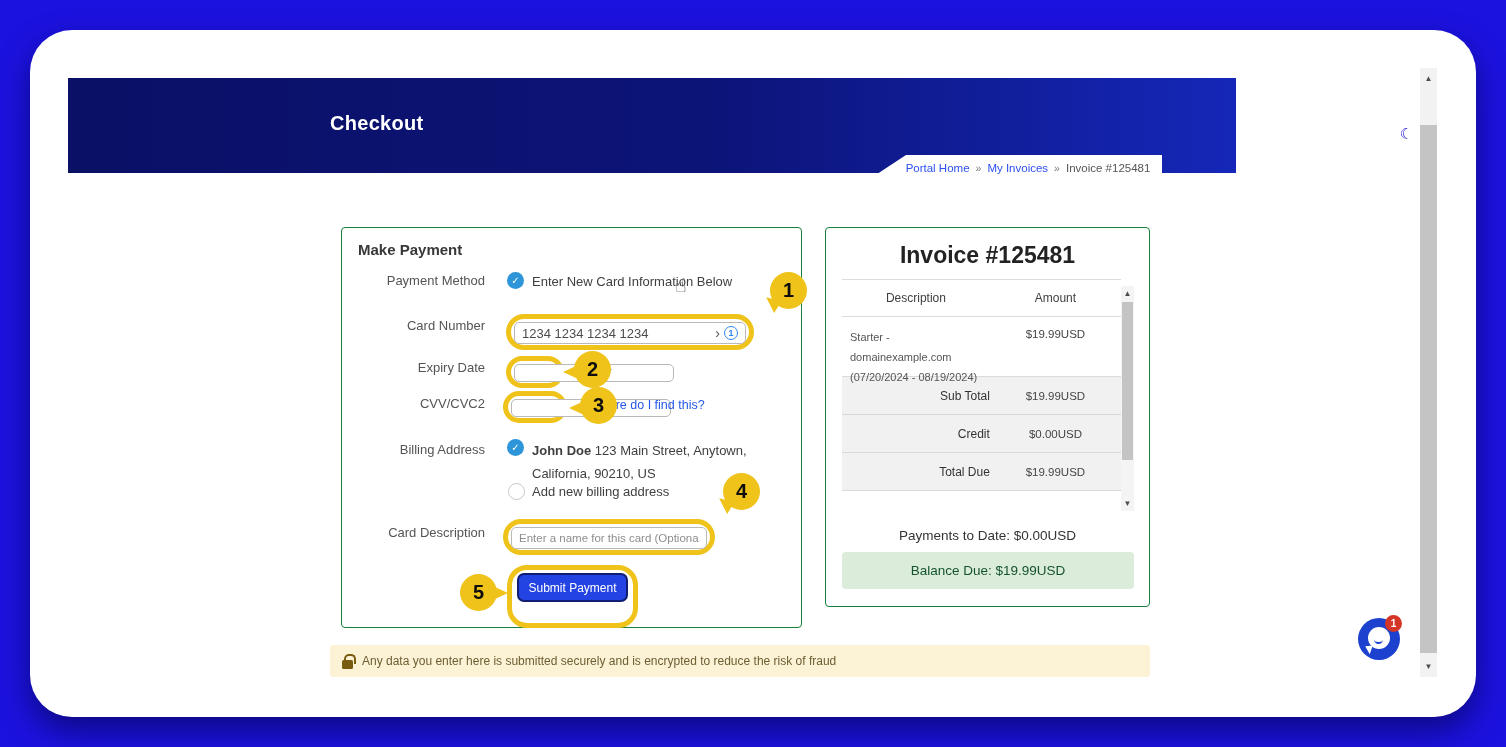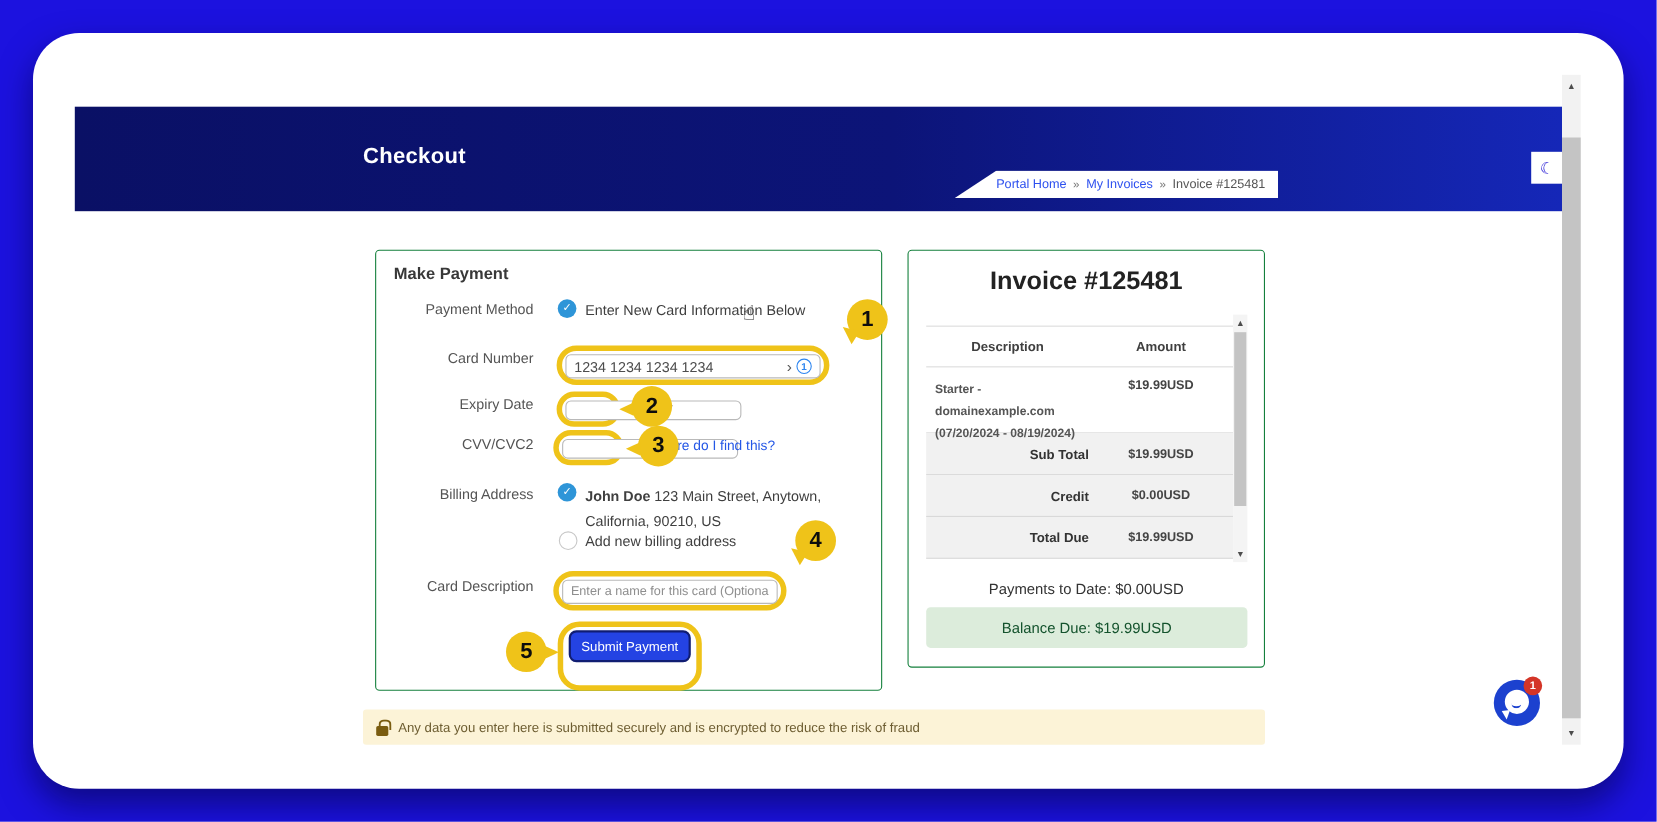--- a/index.html
+++ b/index.html
@@ -3,21 +3,21 @@
 <meta charset="utf-8">
 <style>
   * { margin:0; padding:0; box-sizing:border-box; }
   html,body { width:1506px; height:747px; }
   body { font-family:"Liberation Sans","DejaVu Sans",sans-serif; background:#1C12DF; position:relative; overflow:hidden; }
 
   .page { position:absolute; left:30px; top:30px; width:1446px; height:687px; background:#fff;
           border-radius:42px; box-shadow:0 14px 30px rgba(4,4,60,.55); }
 
   
-  .header { position:absolute; left:38px; top:67px; width:1352px; height:95px;
+  .header { position:absolute; left:38px; top:48px; width:1168px; height:95px;
             background:linear-gradient(90deg,#0A1065 0%,#0C1478 55%,#1527B8 100%); }
   .header-title { position:absolute; left:262px; top:34px; color:#fff; font-size:20px; font-weight:bold; letter-spacing:.3px; }
   .darkmode-btn { position:absolute; left:1324px; top:41px; width:29px; height:29px; background:#fff;
                   display:flex; align-items:center; justify-content:center; cursor:pointer; }
   .darkmode-btn span { color:#2A1FD6; font-size:15px; font-weight:bold; }
   .breadcrumb { position:absolute; left:838px; top:125px; width:294px; height:25px; background:#fff;
                 clip-path:polygon(38px 0, 100% 0, 100% 100%, 0 100%);
                 display:flex; align-items:center; justify-content:center; gap:6px; font-size:11.5px; padding-left:26px; }
   .bc-link { color:#2D50EF; cursor:pointer; }
   .bc-sep { color:#7a7a7a; font-size:10.5px; }
@@ -61,21 +61,21 @@
   
   .bubble { position:absolute; width:37px; height:37px; background:#EFC319; border-radius:50%;
             display:flex; align-items:center; justify-content:center; font-size:20px; font-weight:bold; color:#0D0D0D; z-index:5; }
   .tail { position:absolute; width:0; height:0; }
   .tail-left  { left:-11px; top:15px; border-top:6px solid transparent; border-bottom:6px solid transparent; border-right:13px solid #EFC319; }
   .tail-right { right:-11px; top:13px; border-top:6px solid transparent; border-bottom:6px solid transparent; border-left:13px solid #EFC319; }
   .tail-bl { left:-6px; bottom:-1px; border-top:5px solid transparent; border-bottom:9px solid transparent; border-right:15px solid #EFC319; transform:rotate(32deg); }
 
   
   .inv-title { position:absolute; left:0; top:14px; width:100%; text-align:center; font-size:23px; font-weight:bold; color:#222; }
-  .inv-table { position:absolute; left:16px; top:68px; width:279px;font-weight:bold; }
+  .inv-table { position:absolute; left:16px; top:51px; width:279px; }
   .t-row { display:flex; border-bottom:1px solid #DCDCDC; }
   .t-head { border-top:1px solid #DCDCDC; height:38px; }
   .t-head .c-desc, .t-head .c-amt { display:flex; align-items:center; justify-content:center; font-size:12px; color:#3F3F3F; }
   .c-desc { width:53%; }
   .c-amt  { width:47%; display:flex; align-items:flex-start; justify-content:center; }
   .t-item { height:60px; }
   .t-item .c-desc { padding:10px 0 0 8px; font-size:11px; color:#555; line-height:20px; }
   .t-item .c-amt { padding-top:11px; font-size:11.5px; color:#444; }
   .t-sum { height:38px; background:#F1F1F1; border-bottom:1px solid #D9D9D9; }
   .t-sum .c-desc { display:flex; align-items:center; justify-content:flex-end; font-size:12px; color:#333; }

